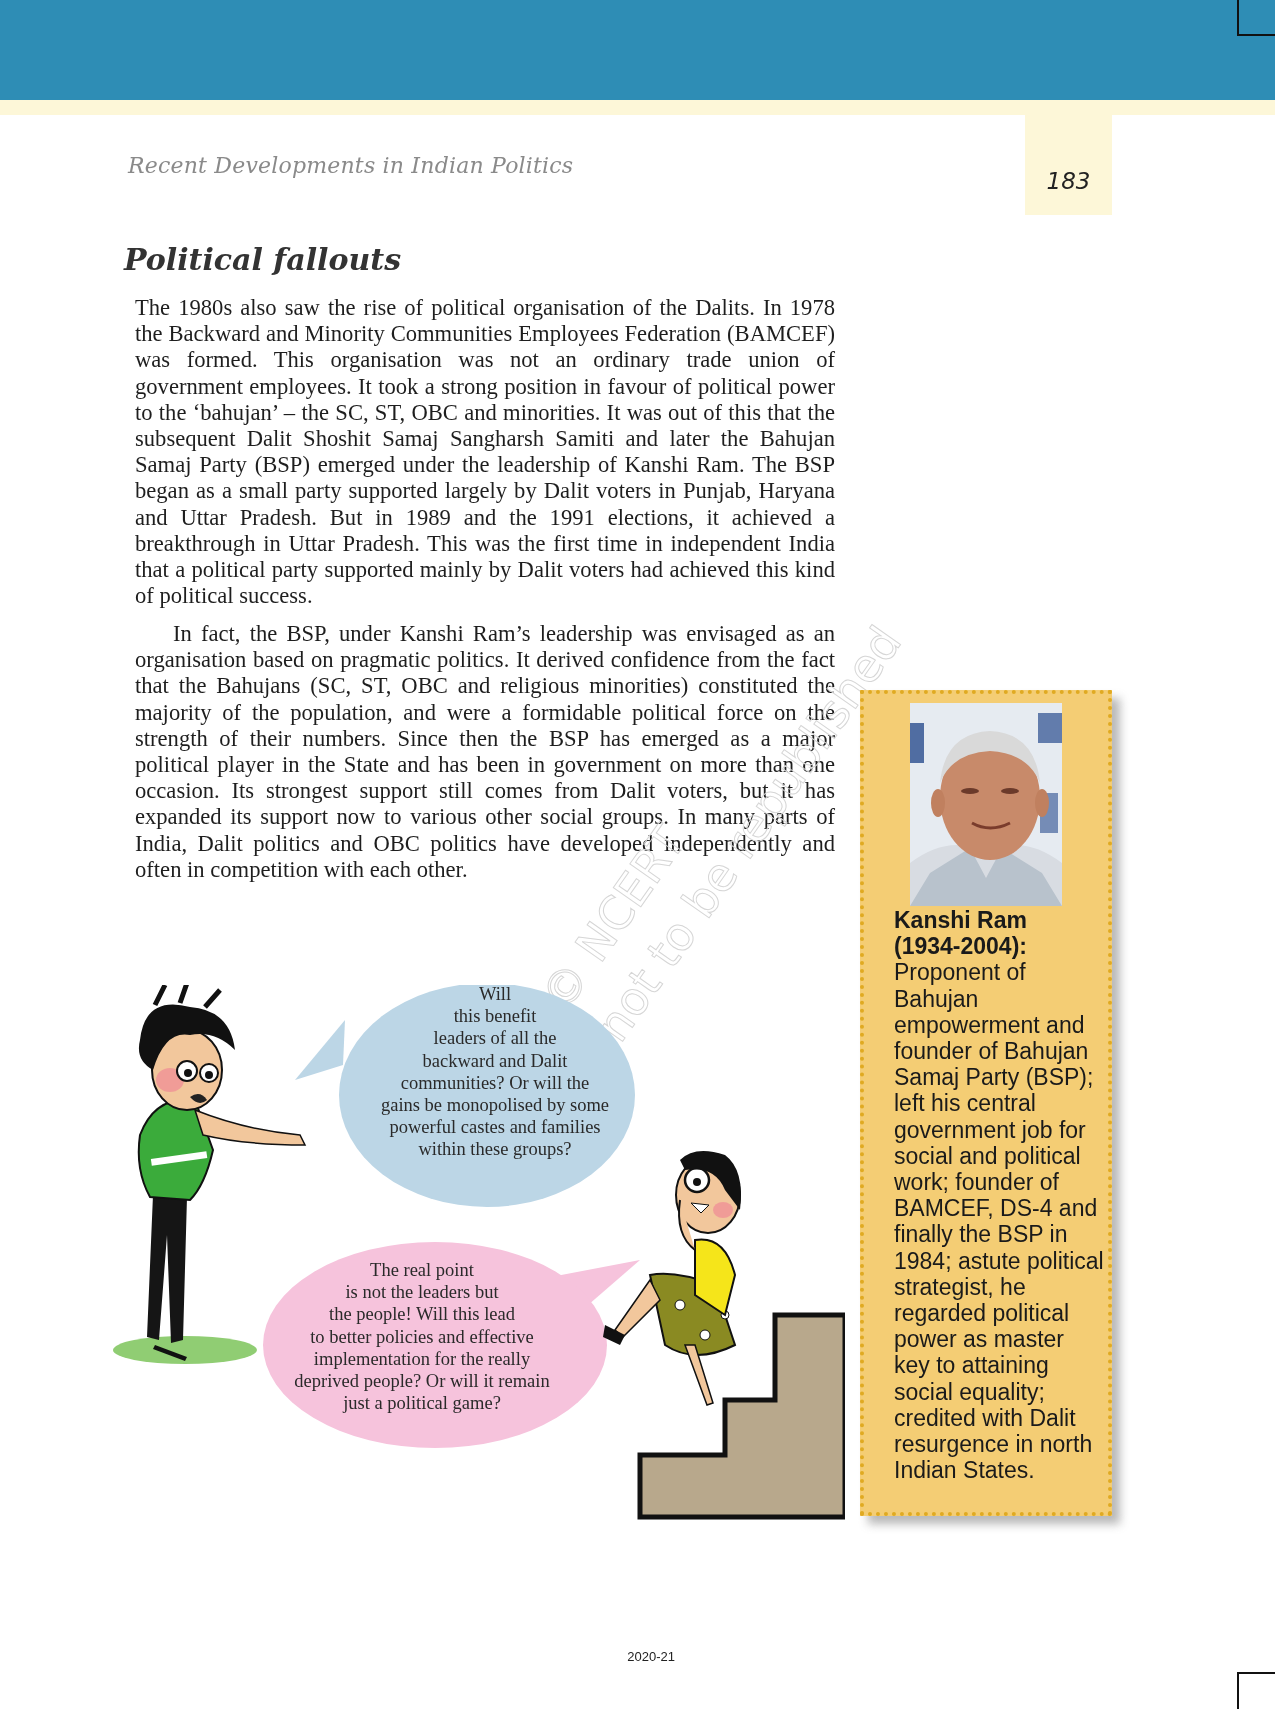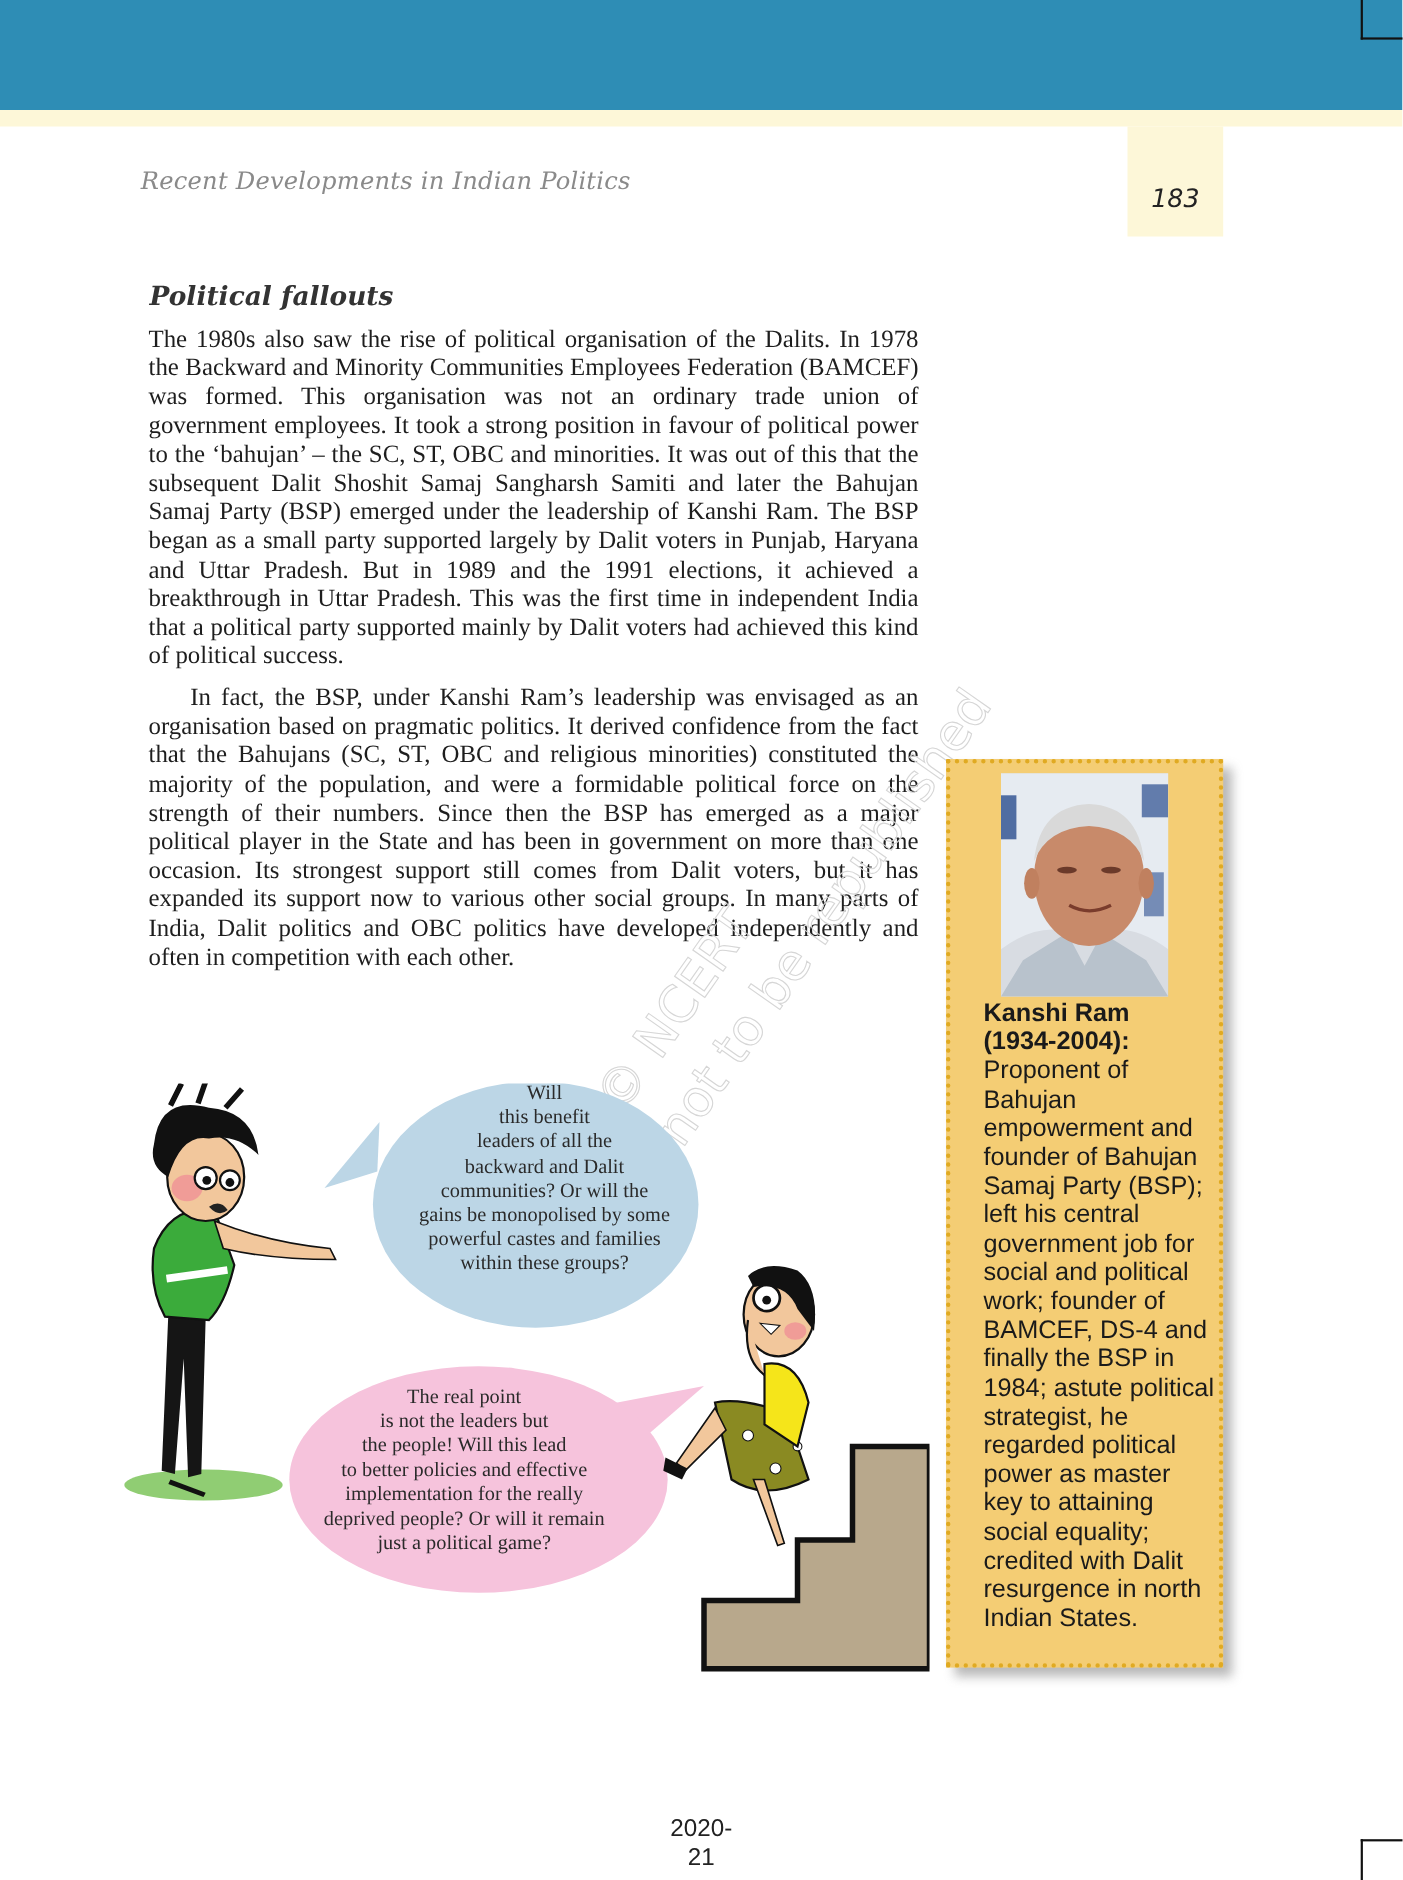--- a/index.html
+++ b/index.html
@@ -16,21 +16,21 @@
   .crop-br { position: absolute; left: 1237px; top: 1672px; width: 40px; height: 40px;
              border-left: 2px solid #111; border-top: 2px solid #111; box-sizing: border-box; }
   .page-num-box { position: absolute; left: 1025px; top: 115px; width: 87px; height: 100px; background: #fdf7d8; }
   .page-num { position: absolute; left: 1025px; top: 168px; width: 87px; text-align: center;
               font-family: "DejaVu Sans", sans-serif; font-style: italic; font-size: 23px; color: #222; }
   .running-head { position: absolute; left: 128px; top: 153px;
                   font-family: "DejaVu Serif", serif; font-style: italic; font-size: 22px;
                   color: #8a8a8a; letter-spacing: 0.2px; }
   .section-title { position: absolute; left: 124px; top: 242px;
                    font-family: "DejaVu Serif", serif; font-style: italic; font-weight: bold;
-                   font-size: 24px; color: #333; margin: 12px; }
+                   font-size: 30px; color: #333; margin: 0; }
   .body-text { position: absolute; left: 124px; width: 700px;
                font-family: "Liberation Serif", serif; font-size: 22.6px; line-height: 26.2px;
                text-align: justify; color: #1e1e1e; margin: 11px; }
   .para1 { top: 284px; }
   .para2 { top: 610px; text-indent: 38px; }
 
   .watermark { position: absolute; left: 470px; top: 690px; width: 420px; height: 320px; pointer-events: none; }
   .watermark span { position: absolute; display: block; font-family: "DejaVu Sans", sans-serif;
                     font-size: 46px; color: transparent; -webkit-text-stroke: 1px #d6d6d6;
                     transform: rotate(-55deg); transform-origin: left top; white-space: nowrap; }
@@ -48,22 +48,22 @@
   .caption .name { font-weight: bold; display: block; }
   .caption .dates { font-weight: bold; display: block; }
 
   
   .cartoon { position: absolute; left: 95px; top: 985px; width: 750px; height: 535px; }
   .bubble-text { position: absolute; font-family: "Liberation Serif", serif; font-size: 18.5px;
                  line-height: 22.2px; color: #2a2a2a; text-align: center; white-space: pre-line; margin: 0; }
   .bubble-blue-text { left: 240px; top: -2px; width: 320px; }
   .bubble-pink-text { left: 177px; top: 274px; width: 300px; }
 
-  .footer-year { position: absolute; left: 600px; top: 1649px; width: 75px; text-align: center;
-                 font-family: "Liberation Sans", sans-serif; font-size: 22px; color: #222; }
+  .footer-year { position: absolute; left: 600px; top: 1649px; width: 75px; text-align: right;
+                 font-family: "Liberation Sans", sans-serif; font-size: 13px; color: #222; }
 </style>
 </head>
 <body>
 
 <div class="top-band"></div>
 <div class="cream-strip"></div>
 <div class="crop-tr"></div>
 <div class="crop-br"></div>
 
 <div class="page-num-box"></div>

